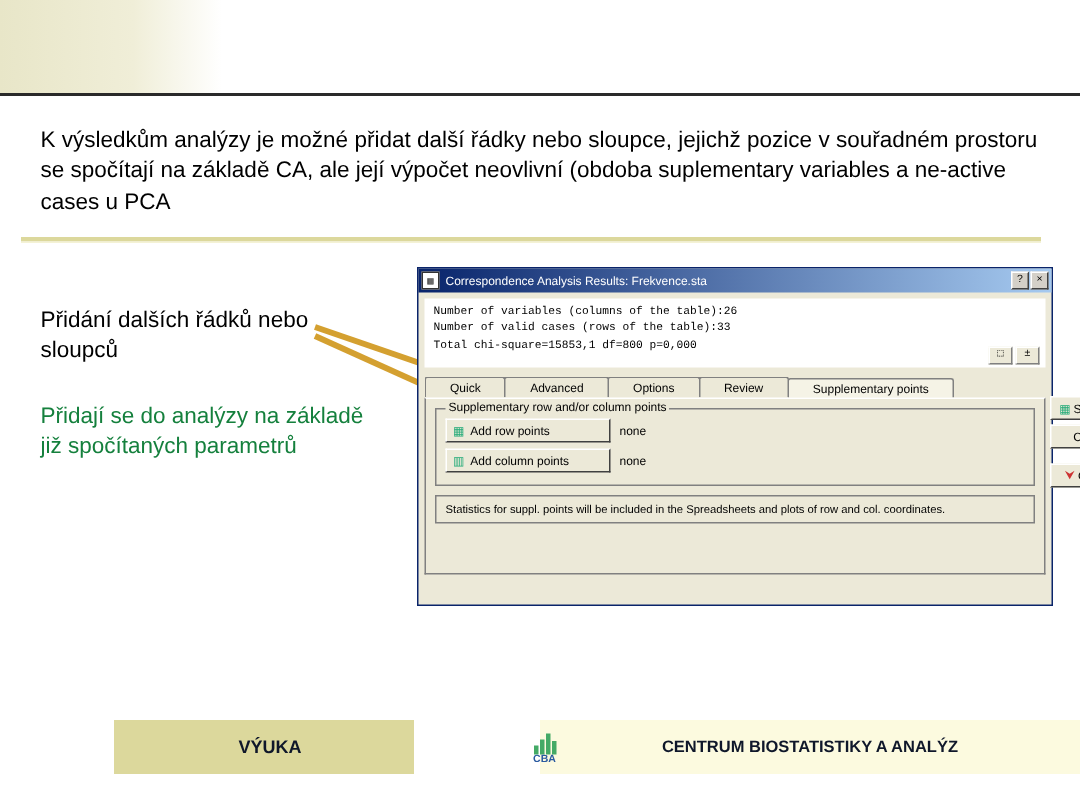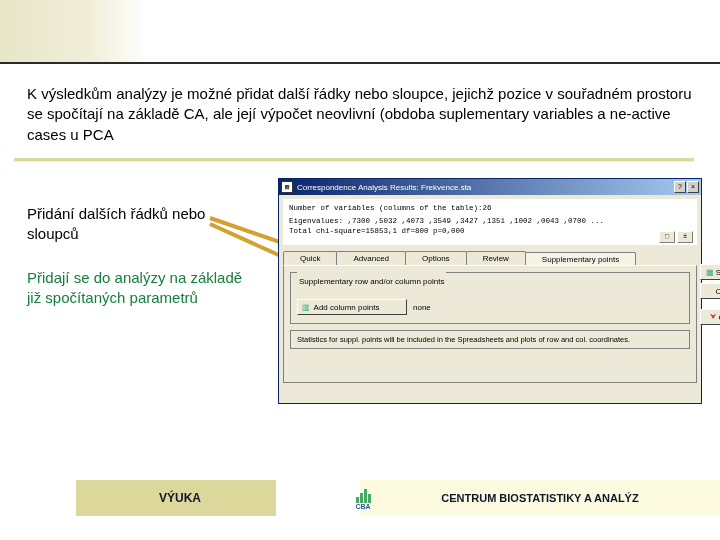--- a/index.html
+++ b/index.html
@@ -19,21 +19,21 @@
   .titlebar-btn { width: 12px; height: 12px; background: #d4d0c8; border: 1px solid #fff; border-right-color: #404040; border-bottom-color: #404040; font-size: 7px; text-align: center; line-height: 10px; font-family: Tahoma,sans-serif; }
   .stats-area { background: #fff; margin: 4px; padding: 4px 6px; font-size: 7.5px; line-height: 1.4; color: #000; height: 46px; position: relative; }
   .stats-icons { position: absolute; right: 4px; bottom: 2px; display: flex; gap: 2px; }
   .mini-btn { width: 16px; height: 12px; background: #ece9d8; border: 1px solid #fff; border-right-color: #808080; border-bottom-color: #808080; font-size: 7px; text-align: center; }
   .tabs-row { display: flex; align-items: flex-end; margin: 0 4px; height: 16px; gap: 0; position: relative; font-family: Tahoma, sans-serif; }
   .tab { padding: 2px 16px; font-size: 8px; background: #ece9d8; border: 1px solid #808080; border-bottom: none; border-top-left-radius: 2px; border-top-right-radius: 2px; margin-right: -1px; }
   .tab.sel { background: #f5f3e6; position: relative; top: 1px; }
   .btn3d { height: 16px; background: #ece9d8; border: 1px solid #fff; border-right-color: #404040; border-bottom-color: #404040; font-size: 8px; display: flex; align-items: center; justify-content: center; margin-bottom: 3px; padding: 0 2px; gap: 2px; }
   .content-panel { margin: 0 4px 4px 4px; border: 1px solid #808080; border-top-color: #fff; background: #ece9d8; padding: 6px; height: 118px; font-family: Tahoma, sans-serif; font-size: 8px; position: relative; }
   .group { border: 1px solid #808080; padding: 6px 6px 4px 6px; margin-bottom: 6px; position: relative; }
-  .group-label { position: absolute; top: -6px; left: 6px; background: #ece9d8; padding: 10px 2px; font-size: 8px; }
+  .group-label { position: absolute; top: -6px; left: 6px; background: #ece9d8; padding: 0 2px; font-size: 8px; }
   .row-btn { display: flex; align-items: center; gap: 6px; margin-bottom: 4px; }
   .wide-btn { height: 16px; width: 110px; background: #ece9d8; border: 1px solid #fff; border-right-color: #404040; border-bottom-color: #404040; font-size: 8px; display: flex; align-items: center; gap: 4px; padding: 0 4px; }
   .none-text { font-size: 8px; }
   .note-group { border: 1px solid #808080; padding: 4px 6px; font-size: 7.5px; color: #000; }
   .footer { position: absolute; bottom: 24px; left: 0; width: 720px; height: 36px; display: flex; }
   .footer-left { width: 50%; height: 100%; display: flex; align-items: center; justify-content: center; position: relative; }
   .footer-left-bg { position: absolute; top: 0; left: 76px; width: 200px; height: 100%; background: #dcd89c; }
   .footer-text { position: relative; font-size: 12px; font-weight: bold; color: #0f172a; font-family: Arial, sans-serif; }
   .footer-right { width: 50%; height: 100%; display: flex; align-items: center; justify-content: center; background: #fcfadf; }
   .logo { position: absolute; bottom: 24px; left: 346px; width: 34px; height: 36px; display: flex; flex-direction: column; align-items: center; justify-content: center; }
@@ -67,22 +67,22 @@
   <div class="titlebar">
     <div class="titlebar-icon">▦</div>
     <div class="titlebar-text">Correspondence Analysis Results: Frekvence.sta</div>
     <div class="titlebar-btns">
       <div class="titlebar-btn">?</div>
       <div class="titlebar-btn">×</div>
     </div>
   </div>
   <div class="stats-area">
     <div>Number of variables (columns of the table):26</div>
+    <div> Number of valid cases (rows of the table):33</div>
     <div style="height:2px"></div>
-    <div>Eigenvalues: ,7300 ,5032 ,4073 ,3549 ,3427 ,1351 ,1002 ,0043 ,0700 ...</div>
     <div>Total chi-square=15853,1  df=800 p=0,000</div>
     <div class="stats-icons">
       <div class="mini-btn">⬚</div>
       <div class="mini-btn">±</div>
     </div>
   </div>
   <div class="tabs-row">
     <div class="tab">Quick</div>
     <div class="tab">Advanced</div>
     <div class="tab">Options</div>

